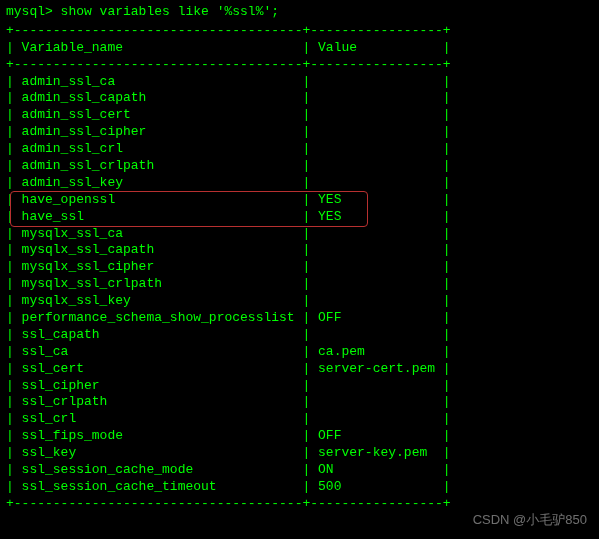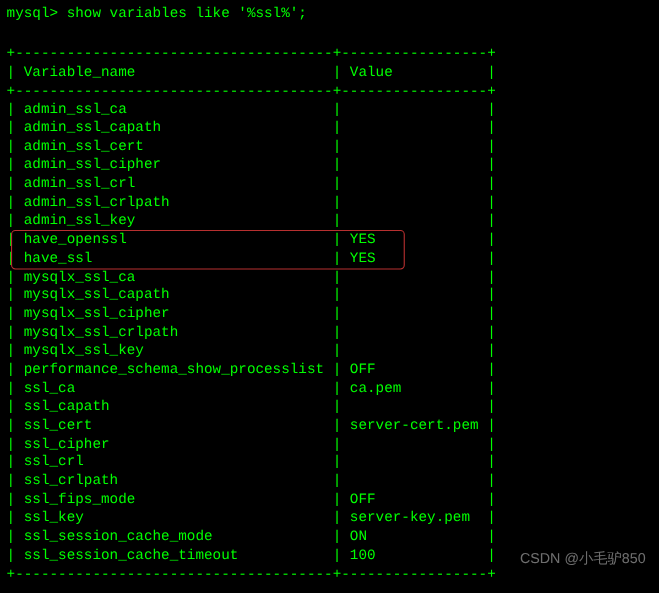--- a/index.html
+++ b/index.html
@@ -14,21 +14,21 @@
       font-size: 13px;
       line-height: 1.3;
       width: 599px;
       height: 539px;
       padding: 4px 6px;
       position: relative;
       overflow: hidden;
     }
     .prompt-line {
       white-space: pre;
-      margin-bottom: 20px;
+      margin-bottom: 2px;
       font-family: Liberation Mono, monospace;
     }
     .table-border {
       white-space: pre;
     }
     .table-header {
       white-space: pre;
     }
     .row {
       white-space: pre;
@@ -36,21 +36,21 @@
     }
     .highlight-box {
       position: absolute;
       border: 1px solid #b83030;
       border-radius: 4px;
       pointer-events: none;
     }
     .watermark {
       position: absolute;
       right: 12px;
-      bottom: 22px;
+      bottom: 10px;
       color: rgba(200,200,200,0.55);
       font-family: sans-serif;
       font-size: 13px;
     }
     .table-wrap {
       position: relative;
     }
   </style>
 </head>
 <body>
@@ -70,28 +70,28 @@
       <div class="row">| admin_ssl_crlpath                   |                 |</div>
       <div class="row">| admin_ssl_key                       |                 |</div>
       <div class="row">| have_openssl                        | YES             |</div>
       <div class="row">| have_ssl                            | YES             |</div>
       <div class="row">| mysqlx_ssl_ca                       |                 |</div>
       <div class="row">| mysqlx_ssl_capath                   |                 |</div>
       <div class="row">| mysqlx_ssl_cipher                   |                 |</div>
       <div class="row">| mysqlx_ssl_crlpath                  |                 |</div>
       <div class="row">| mysqlx_ssl_key                      |                 |</div>
       <div class="row">| performance_schema_show_processlist | OFF             |</div>
+      <div class="row">| ssl_capath                          |                 |</div>
       <div class="row">| ssl_ca                              | ca.pem          |</div>
-      <div class="row">| ssl_capath                          |                 |</div>
       <div class="row">| ssl_cert                            | server-cert.pem |</div>
       <div class="row">| ssl_cipher                          |                 |</div>
+      <div class="row">| ssl_crlpath                         |                 |</div>
       <div class="row">| ssl_crl                             |                 |</div>
-      <div class="row">| ssl_crlpath                         |                 |</div>
       <div class="row">| ssl_fips_mode                       | OFF             |</div>
       <div class="row">| ssl_key                             | server-key.pem  |</div>
       <div class="row">| ssl_session_cache_mode              | ON              |</div>
-      <div class="row">| ssl_session_cache_timeout           | 100             |</div>
+      <div class="row">| ssl_session_cache_timeout           | 500             |</div>
     </div>
   <div class="table-border">+-------------------------------------+-----------------+</div>
   <div id="highlight" class="highlight-box" style="left: 4px; top: 167.906px; width: 358px; height: 35.7812px;"></div>
 </div>
 
 <div class="watermark">CSDN @小毛驴850</div>
 
 </body></html>

